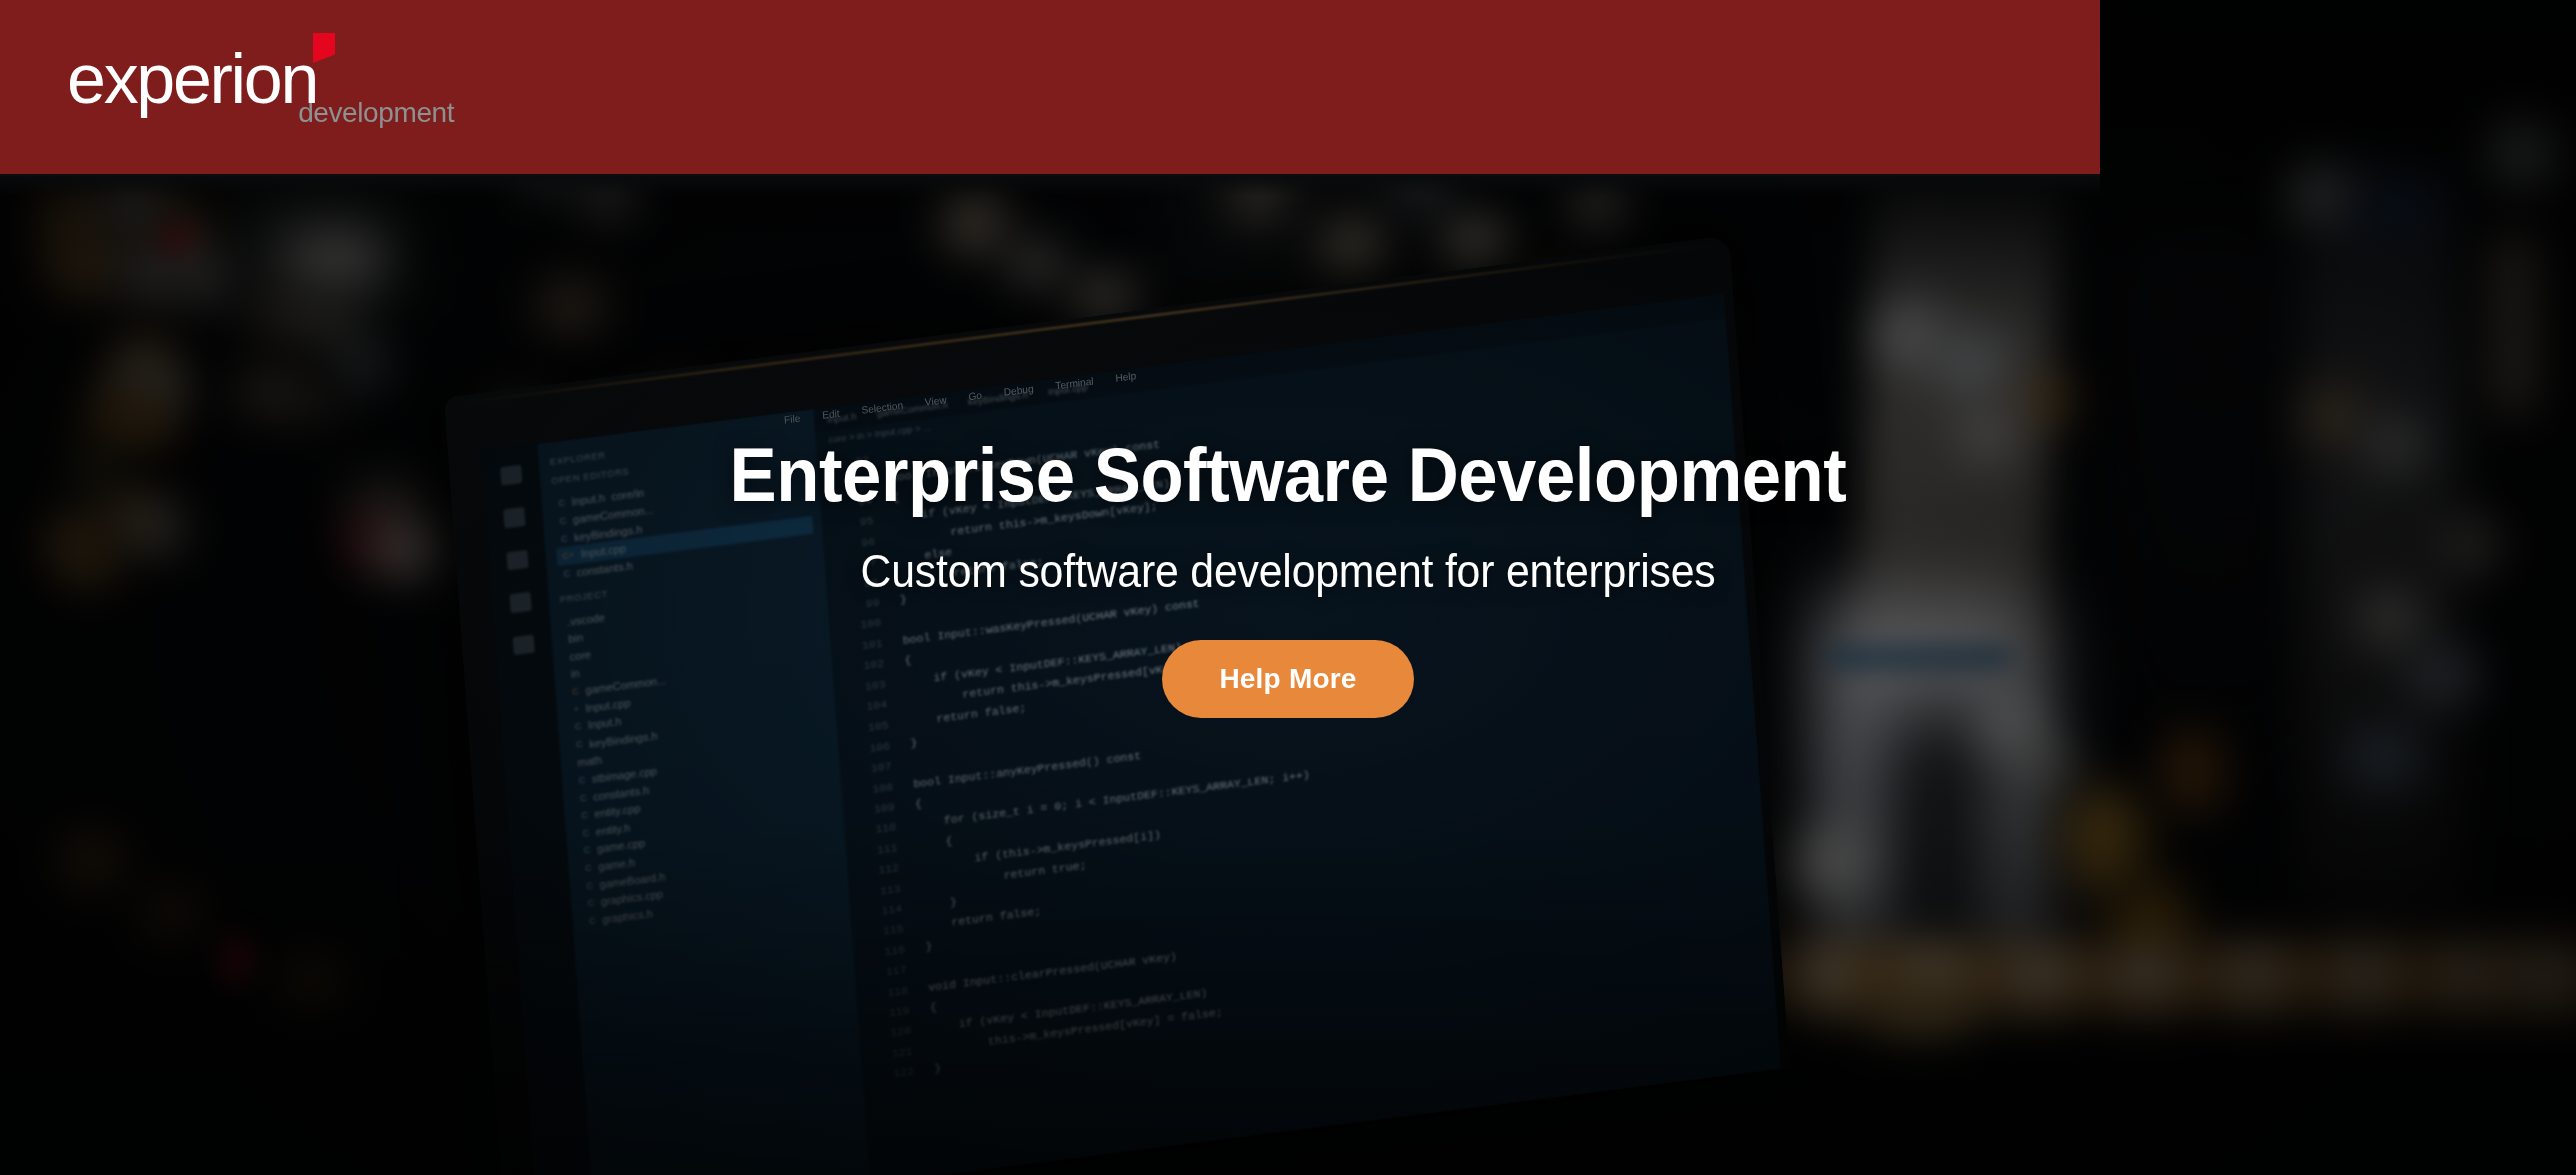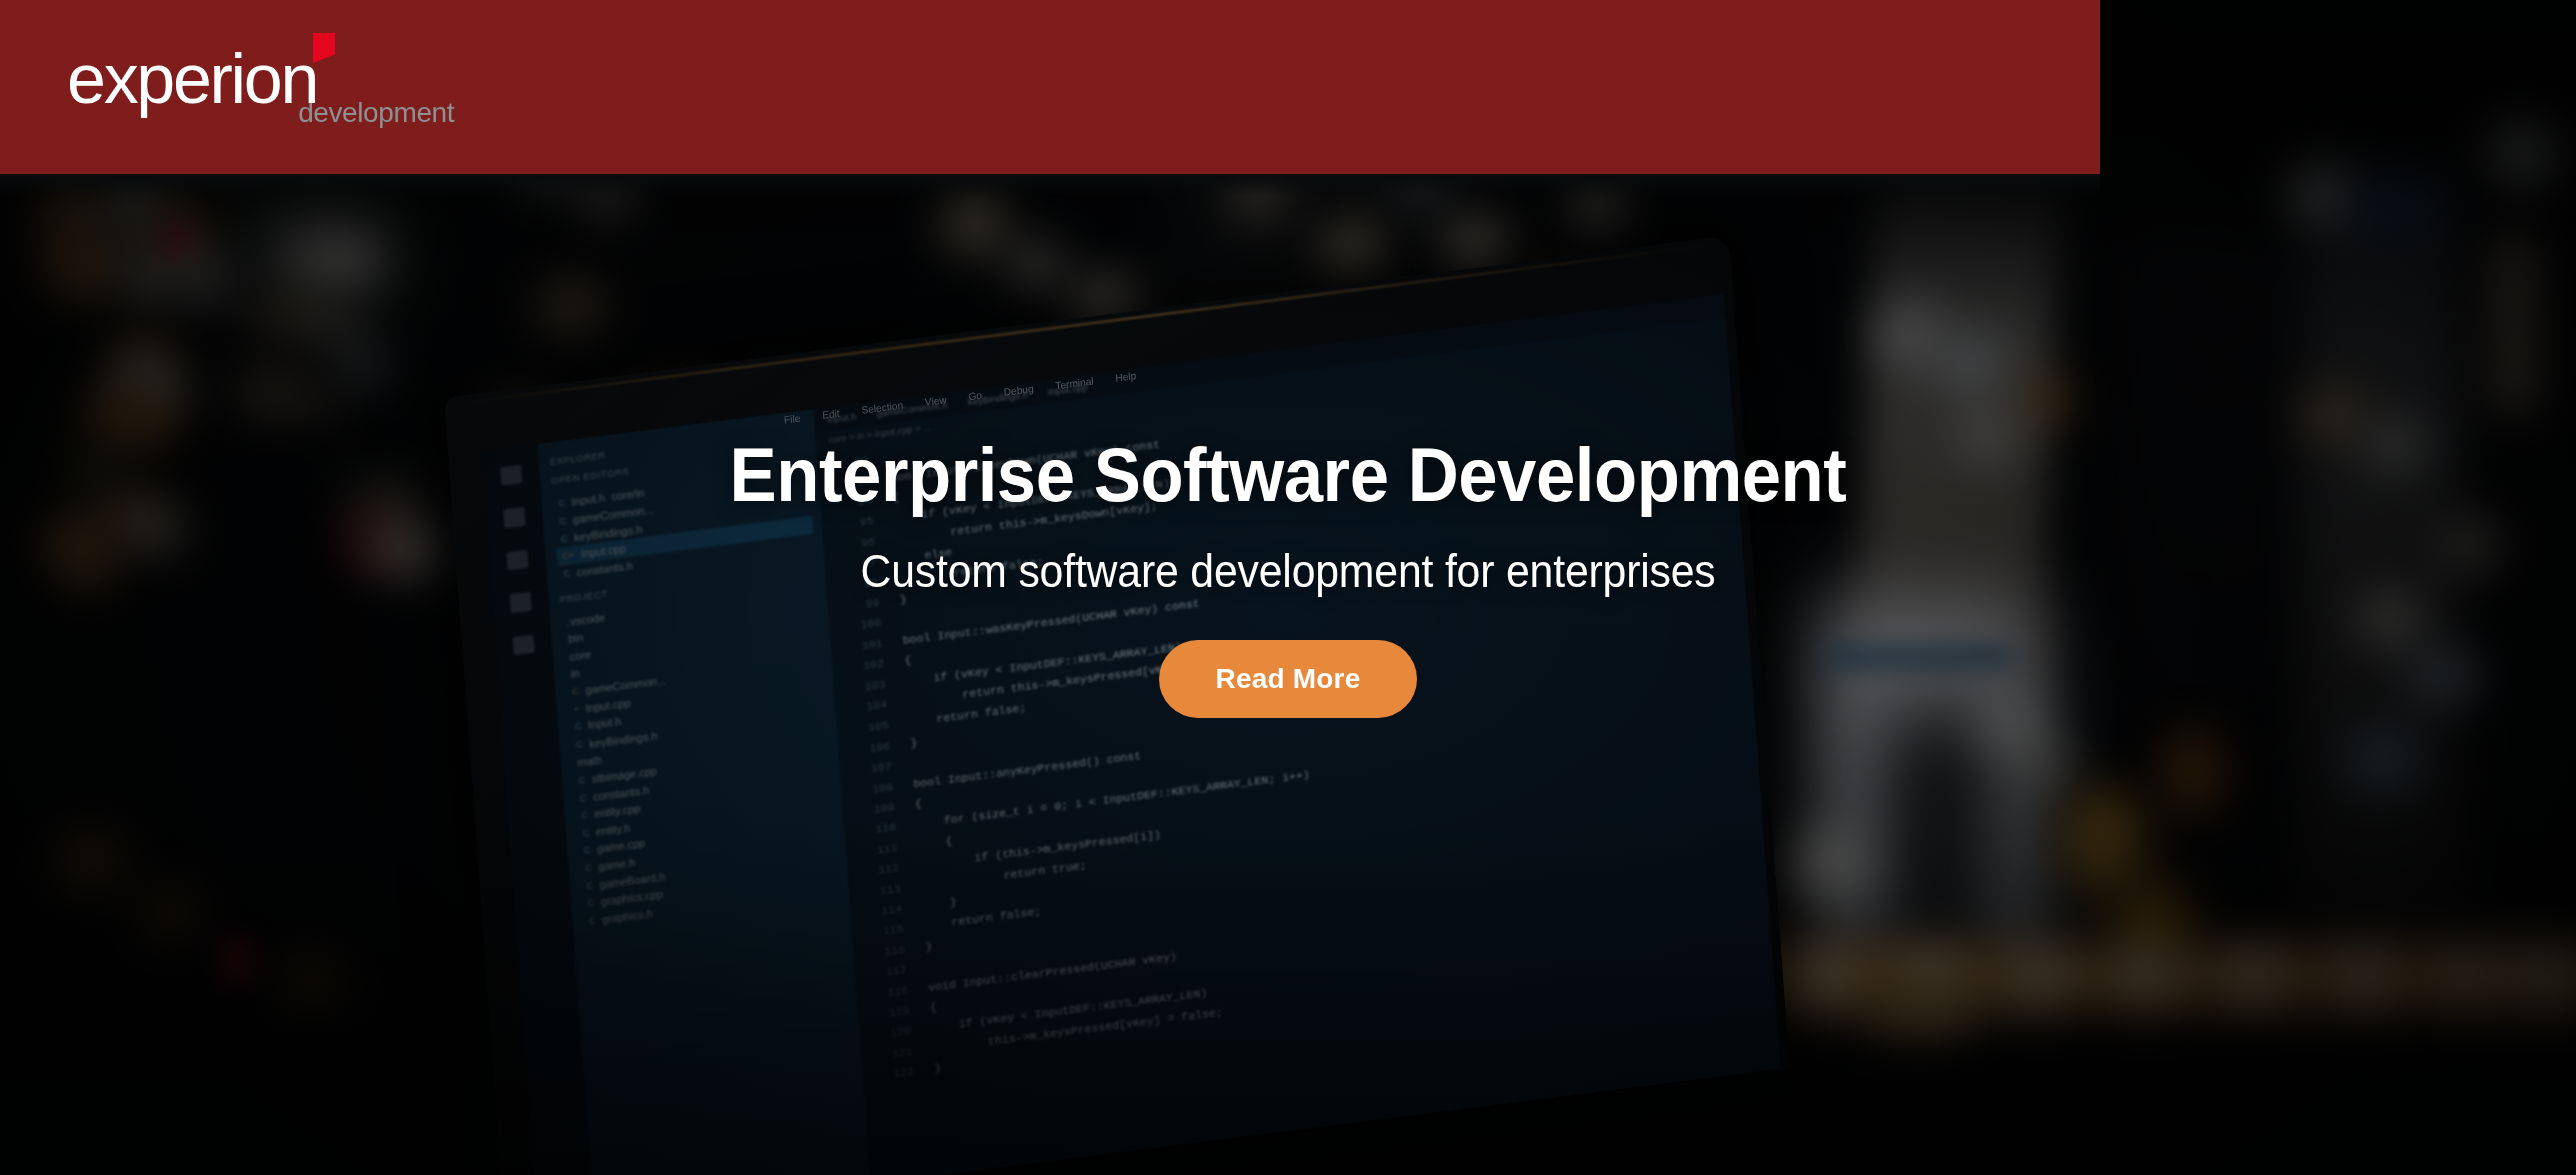--- a/index.html
+++ b/index.html
@@ -553,21 +553,21 @@
       </div>
     </div>
   </div>
 
   <div class="vignette"></div>
 
   <div class="copy">
     <h1 class="title">Enterprise Software Development</h1>
     <p class="subtitle">Custom software development for enterprises</p>
     <div class="cta-wrap">
-      <a class="cta" href="#">Read More</a>
+      <a class="cta" href="#">Help More</a>
     </div>
   </div>
 
   <header class="header">
     <a class="logo" href="#">
       <span class="word">experion</span>
       <span class="mark"></span>
       <span class="sub">development</span>
     </a>
 

